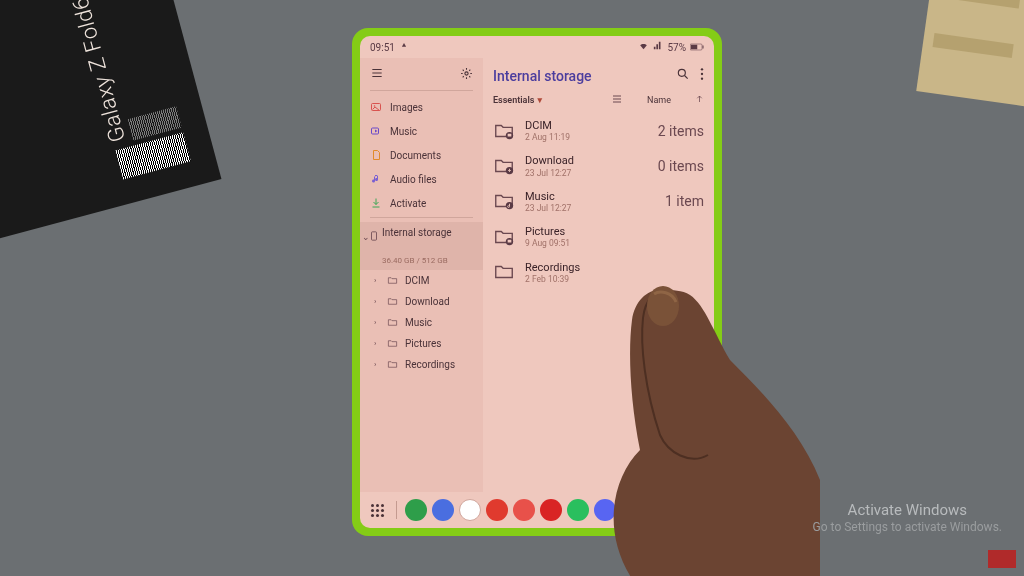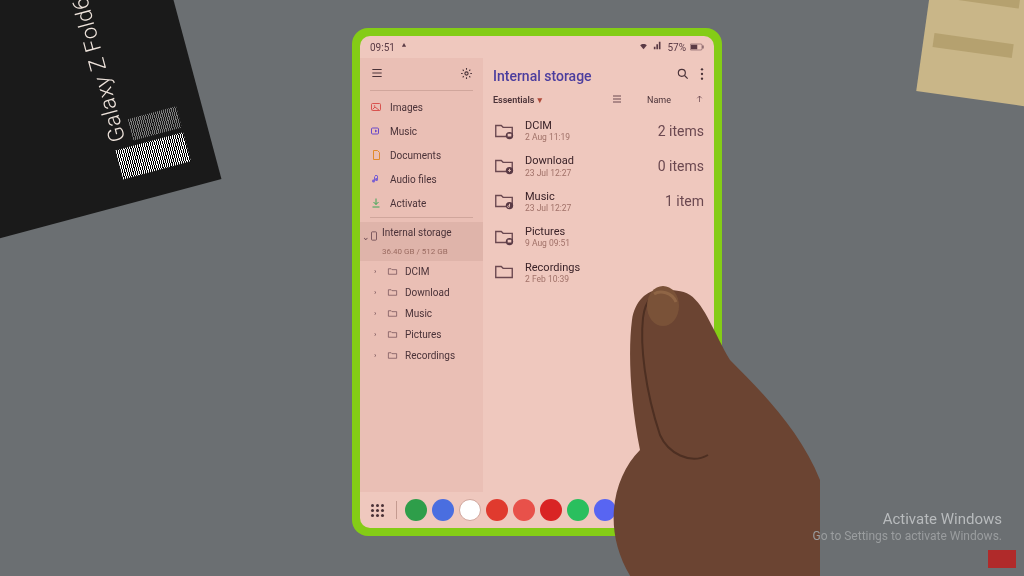--- a/index.html
+++ b/index.html
@@ -143,21 +143,21 @@
     color: #6b4850;
   }
   .sidebar-item.storage .s-icon-wrap {
     position: absolute;
     left: 9px;
     top: 7px;
   }
   .sidebar-item.storage .sub {
     font-size: 8px;
     color: #9a6b61;
-    margin-top: 1px;
+    margin-top: 10px;
   }
   .sidebar-folder {
     display: flex;
     align-items: center;
     gap: 7px;
     padding: 5px 10px 5px 14px;
     cursor: pointer;
   }
   .sidebar-folder .chev {
     font-size: 8px;
@@ -263,24 +263,24 @@
     top: 280px;
     width: 260px;
     height: 320px;
     z-index: 3;
     pointer-events: none;
   }
 
   .watermark {
     position: absolute;
     right: 22px;
-    bottom: 31px;
+    bottom: 40px;
     color: #9a9d9f;
     font-size: 12px;
-    text-align: right;
+    text-align: center;
     z-index: 4;
     line-height: 1.3;
     margin-top: 8px;
   }
   .watermark .wm-title { font-size: 15px; color: #b8bbbd; }
   .corner-badge {
     position: absolute;
     right: 8px;
     bottom: 8px;
     width: 28px;

